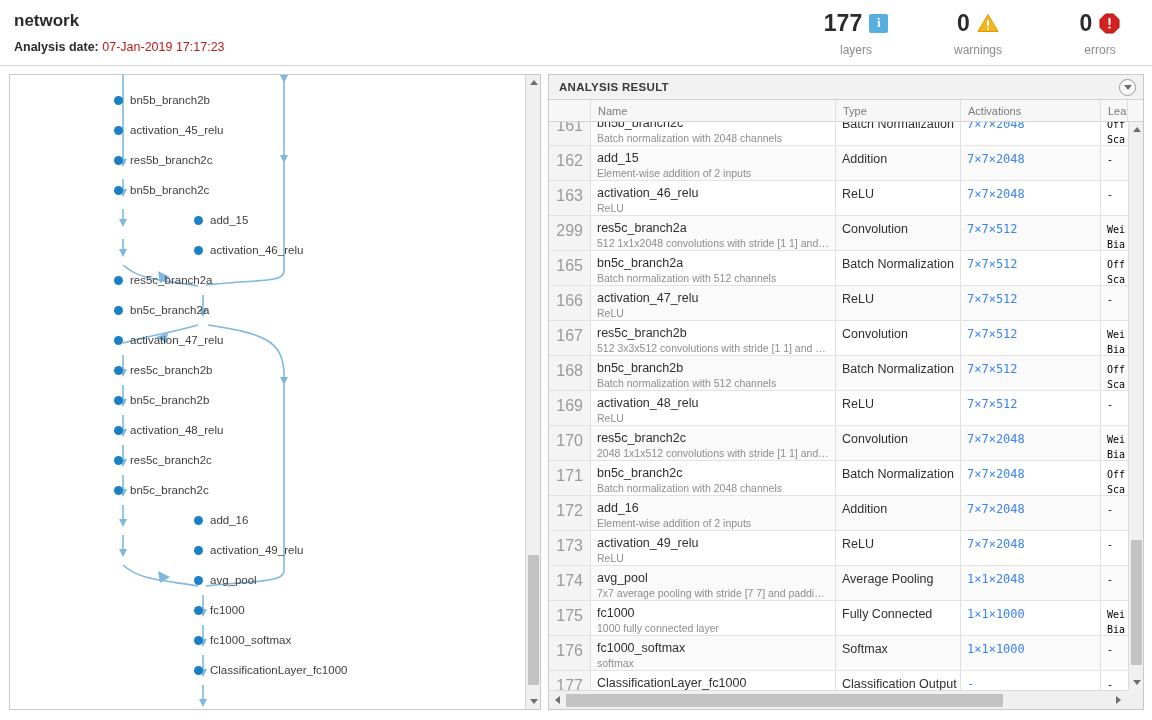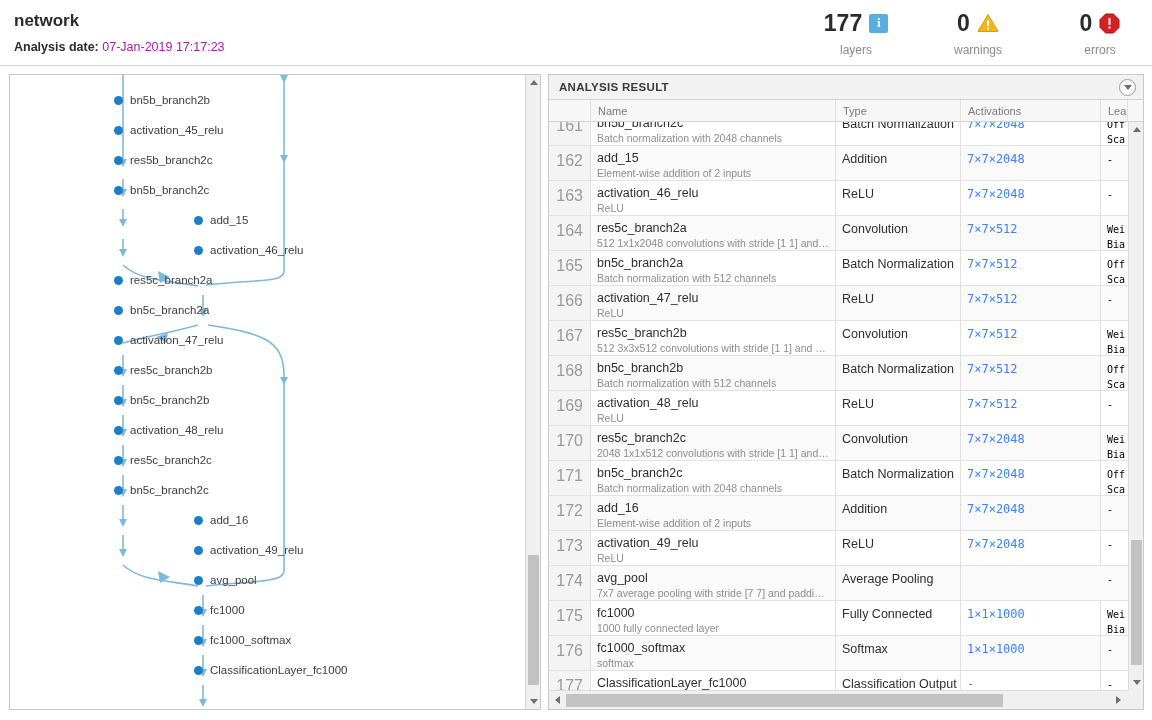--- a/index.html
+++ b/index.html
@@ -19,21 +19,21 @@
   }
   .hdr-title {
     position: absolute; left: 14px; top: 11px;
     font-size: 17px; font-weight: bold; color: #2b2b2b;
   }
   .hdr-date {
     position: absolute; left: 14px; top: 40px;
     font-size: 12.5px; color: #444;
   }
   .hdr-date b { font-weight: bold; color: #2b2b2b; }
-  .hdr-date span.val { font-weight: normal; color: #a21caf; }
+  .hdr-date span.val { font-weight: normal; color: #b91c1c; }
 
   .stats { position: absolute; right: 12px; top: 8px; display: flex; gap: 42px; }
   .stat { width: 80px; text-align: center; position: relative; }
   .stat-row { display: flex; align-items: center; justify-content: center; gap: 7px; height: 30px; }
   .stat-num { font-size: 23px; font-weight: bold; color: #2b2b2b; line-height: 1; }
   .stat-lbl { font-size: 12px; color: #8a8a8a; margin-top: 5px; }
 
   .ico-info {
     width: 19px; height: 19px; background: #59aee0; border-radius: 2px;
     display: inline-flex; align-items: center; justify-content: center;
@@ -434,21 +434,21 @@
               <div class="n-main">activation_46_relu</div>
               <div class="n-sub">ReLU</div>
             </div>
             <div class="c-type">ReLU</div>
             <div class="c-act">7×7×2048</div>
             <div class="c-lrn">
               <div>-</div>
             </div>
           </div>
           <div class="trow alt" style="height: 35px;">
-            <div class="c-idx">164</div>
+            <div class="c-idx">299</div>
             <div class="c-name">
               <div class="n-main">res5c_branch2a</div>
               <div class="n-sub">512 1x1x2048 convolutions with stride [1 1] and p…</div>
             </div>
             <div class="c-type">Convolution</div>
             <div class="c-act">7×7×512</div>
             <div class="c-lrn">
               <div>Wei</div>
               <div>Bia</div>
             </div>
@@ -566,20 +566,21 @@
               <div>-</div>
             </div>
           </div>
           <div class="trow alt" style="height: 35px;">
             <div class="c-idx">174</div>
             <div class="c-name">
               <div class="n-main">avg_pool</div>
               <div class="n-sub">7x7 average pooling with stride [7 7] and padding …</div>
             </div>
             <div class="c-type">Average Pooling</div>
+            <div class="c-act">1×1×2048</div>
             <div class="c-lrn">
               <div>-</div>
             </div>
           </div>
           <div class="trow" style="height: 35px;">
             <div class="c-idx">175</div>
             <div class="c-name">
               <div class="n-main">fc1000</div>
               <div class="n-sub">1000 fully connected layer</div>
             </div>

